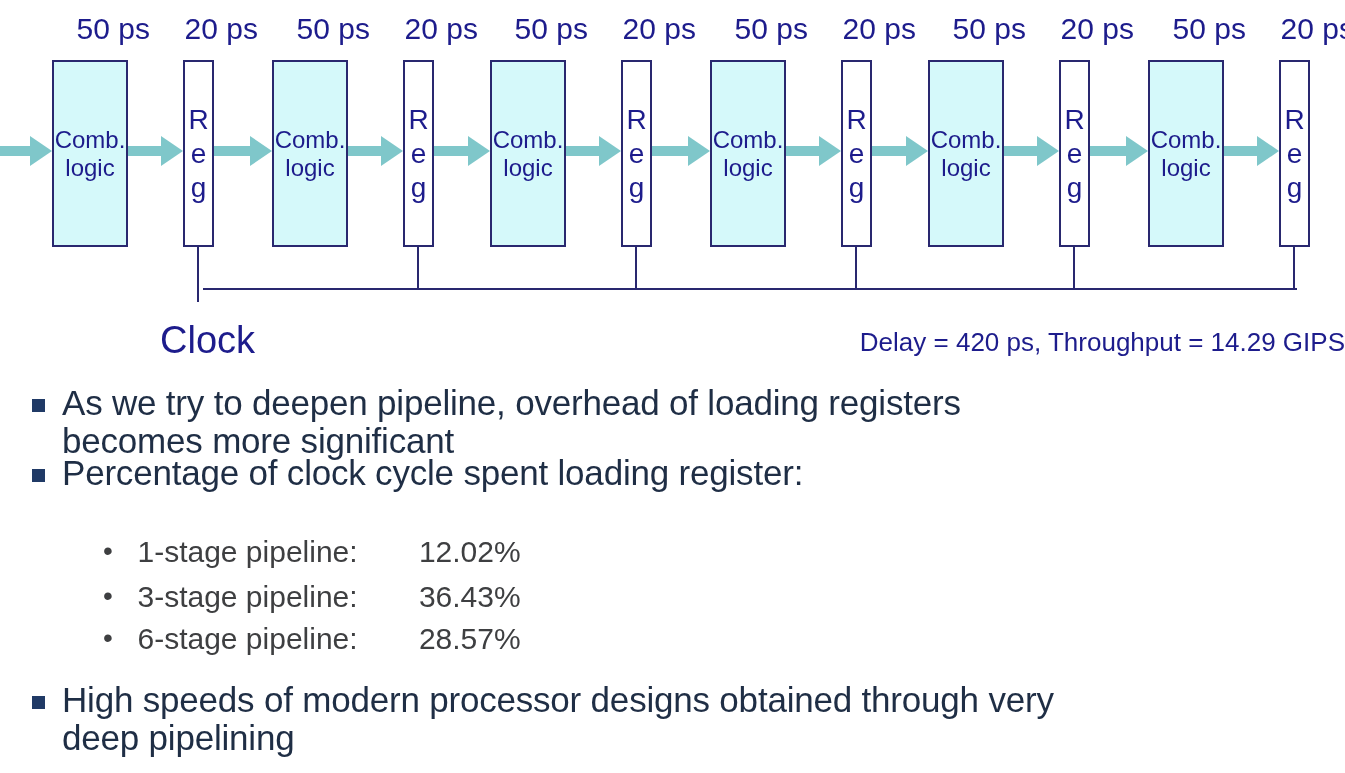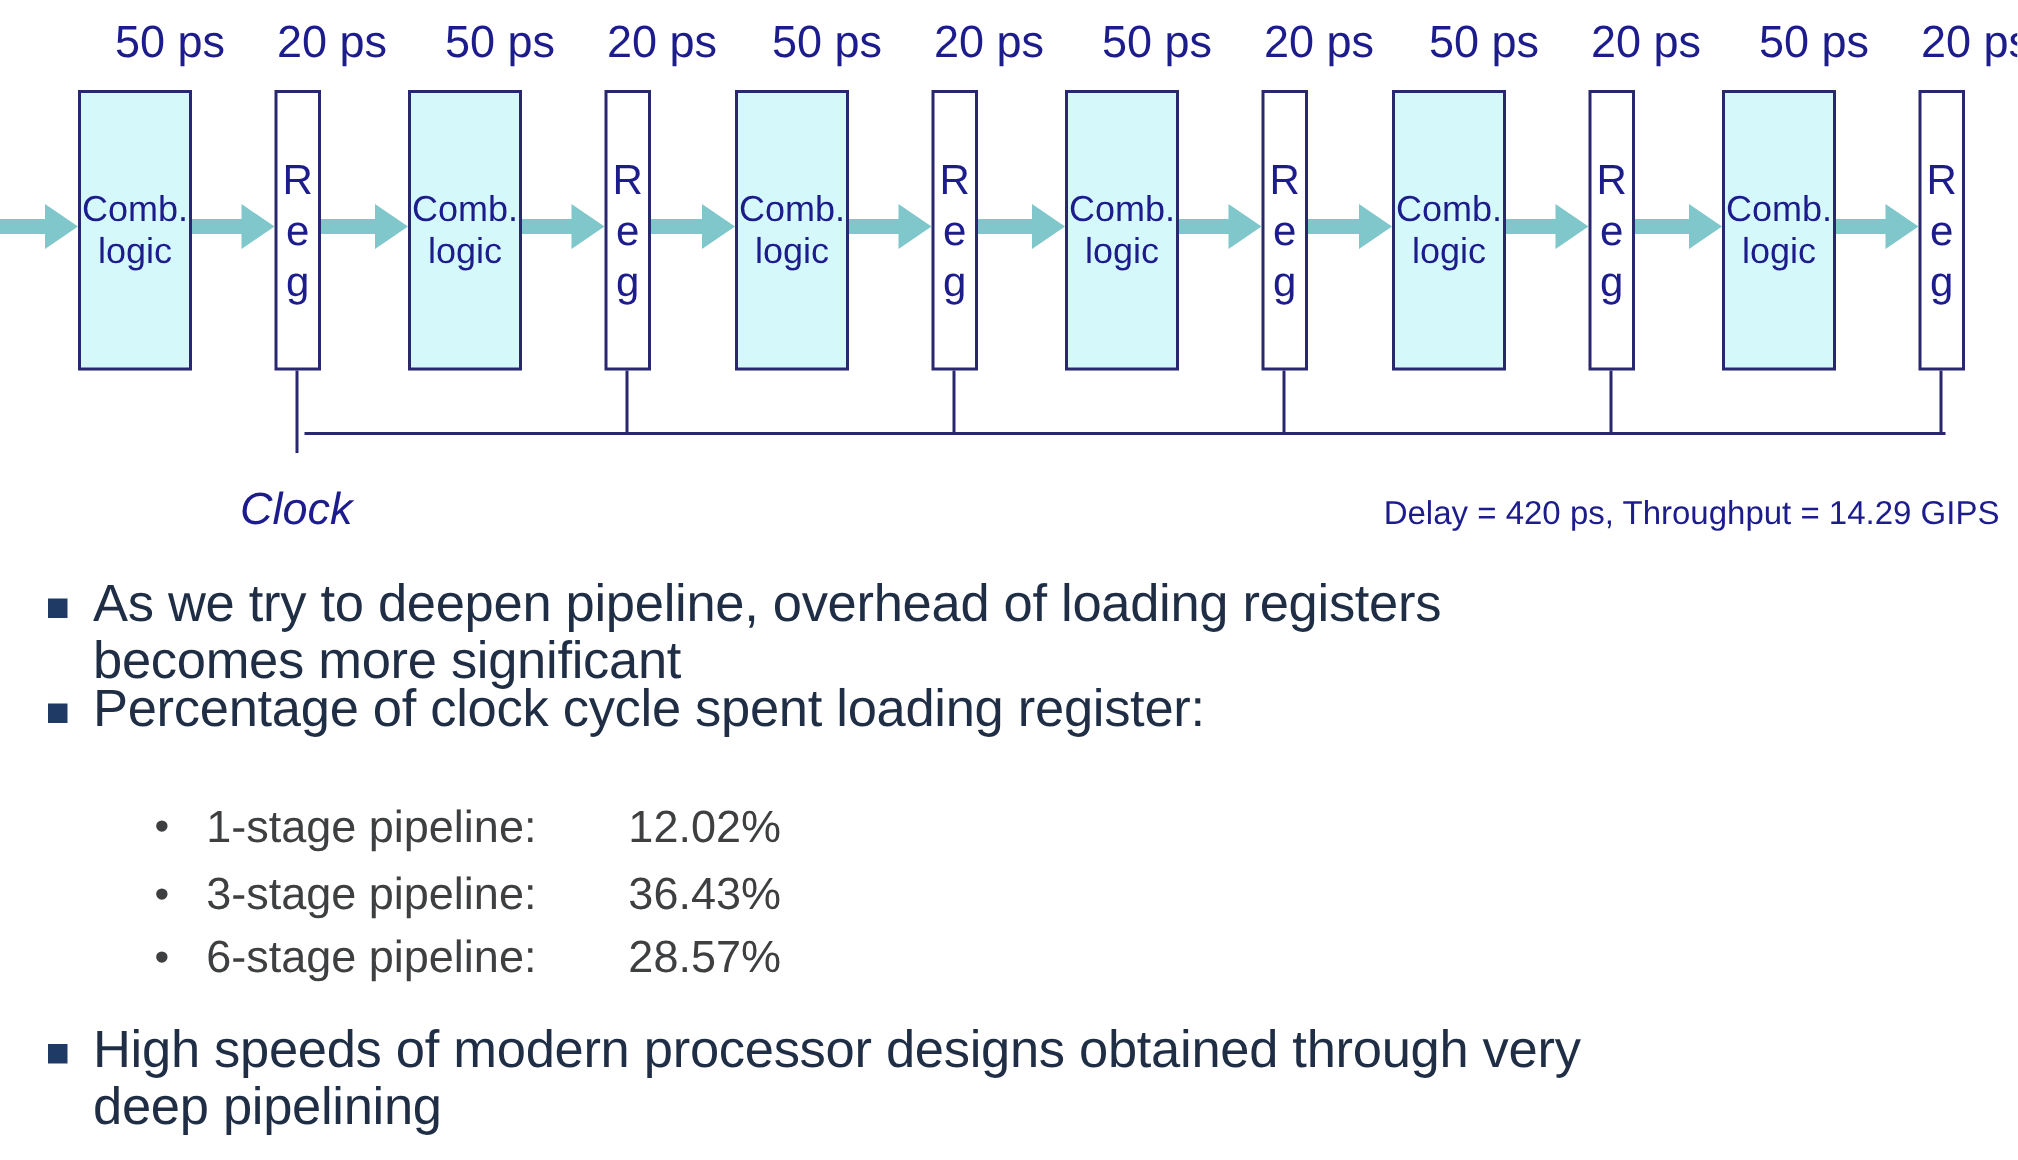--- a/index.html
+++ b/index.html
@@ -27,22 +27,22 @@
   .reg-text{font-size:28px;line-height:34px;color:var(--navy);white-space:pre-line;text-align:center;}
   .arrow{position:absolute;top:136px;height:30px;}
   .shaft{position:absolute;left:0;right:16px;top:10px;height:10px;background:var(--teal);}
   .head{
     position:absolute;right:0;top:0;width:0;height:0;
     border-top:15px solid transparent;border-bottom:15px solid transparent;
     border-left:22px solid var(--teal);
   }
   .clock-drop{position:absolute;top:247px;width:2px;background:var(--line);}
   #clock-line{position:absolute;left:203px;top:288px;width:1094px;height:2px;background:var(--line);}
-  #clock-label{position:absolute;left:160px;top:323px;font-size:30px;line-height:34px;color:var(--navy);font-style:italic;}
-  #stats-label{position:absolute;right:12px;top:325px;font-size:22px;line-height:34px;color:var(--navy);white-space:nowrap;}
+  #clock-label{position:absolute;left:160px;top:323px;font-size:38px;line-height:34px;color:var(--navy);}
+  #stats-label{position:absolute;right:0;top:325px;font-size:26px;line-height:34px;color:var(--navy);white-space:nowrap;}
   
   .bullet{position:absolute;left:30px;padding-left:32px;width:1300px;box-sizing:border-box;}
   .sq{position:absolute;left:2px;top:15px;width:13px;height:13px;background:var(--square);}
   .btext{font-size:35px;line-height:38px;color:var(--text);white-space:pre-line;letter-spacing:-0.2px;}
   .b1{top:384px;} .b2{top:454px;} .b3{top:681px;}
   .subitem{position:absolute;left:103px;white-space:nowrap;}
   .dot{display:inline-block;width:30px;font-size:28px;color:var(--subtext);vertical-align:top;}
   .sub-label{display:inline-block;width:277px;font-size:30px;line-height:34px;color:var(--subtext);}
   .sub-value{display:inline-block;font-size:30px;line-height:34px;color:var(--subtext);}
 </style>

